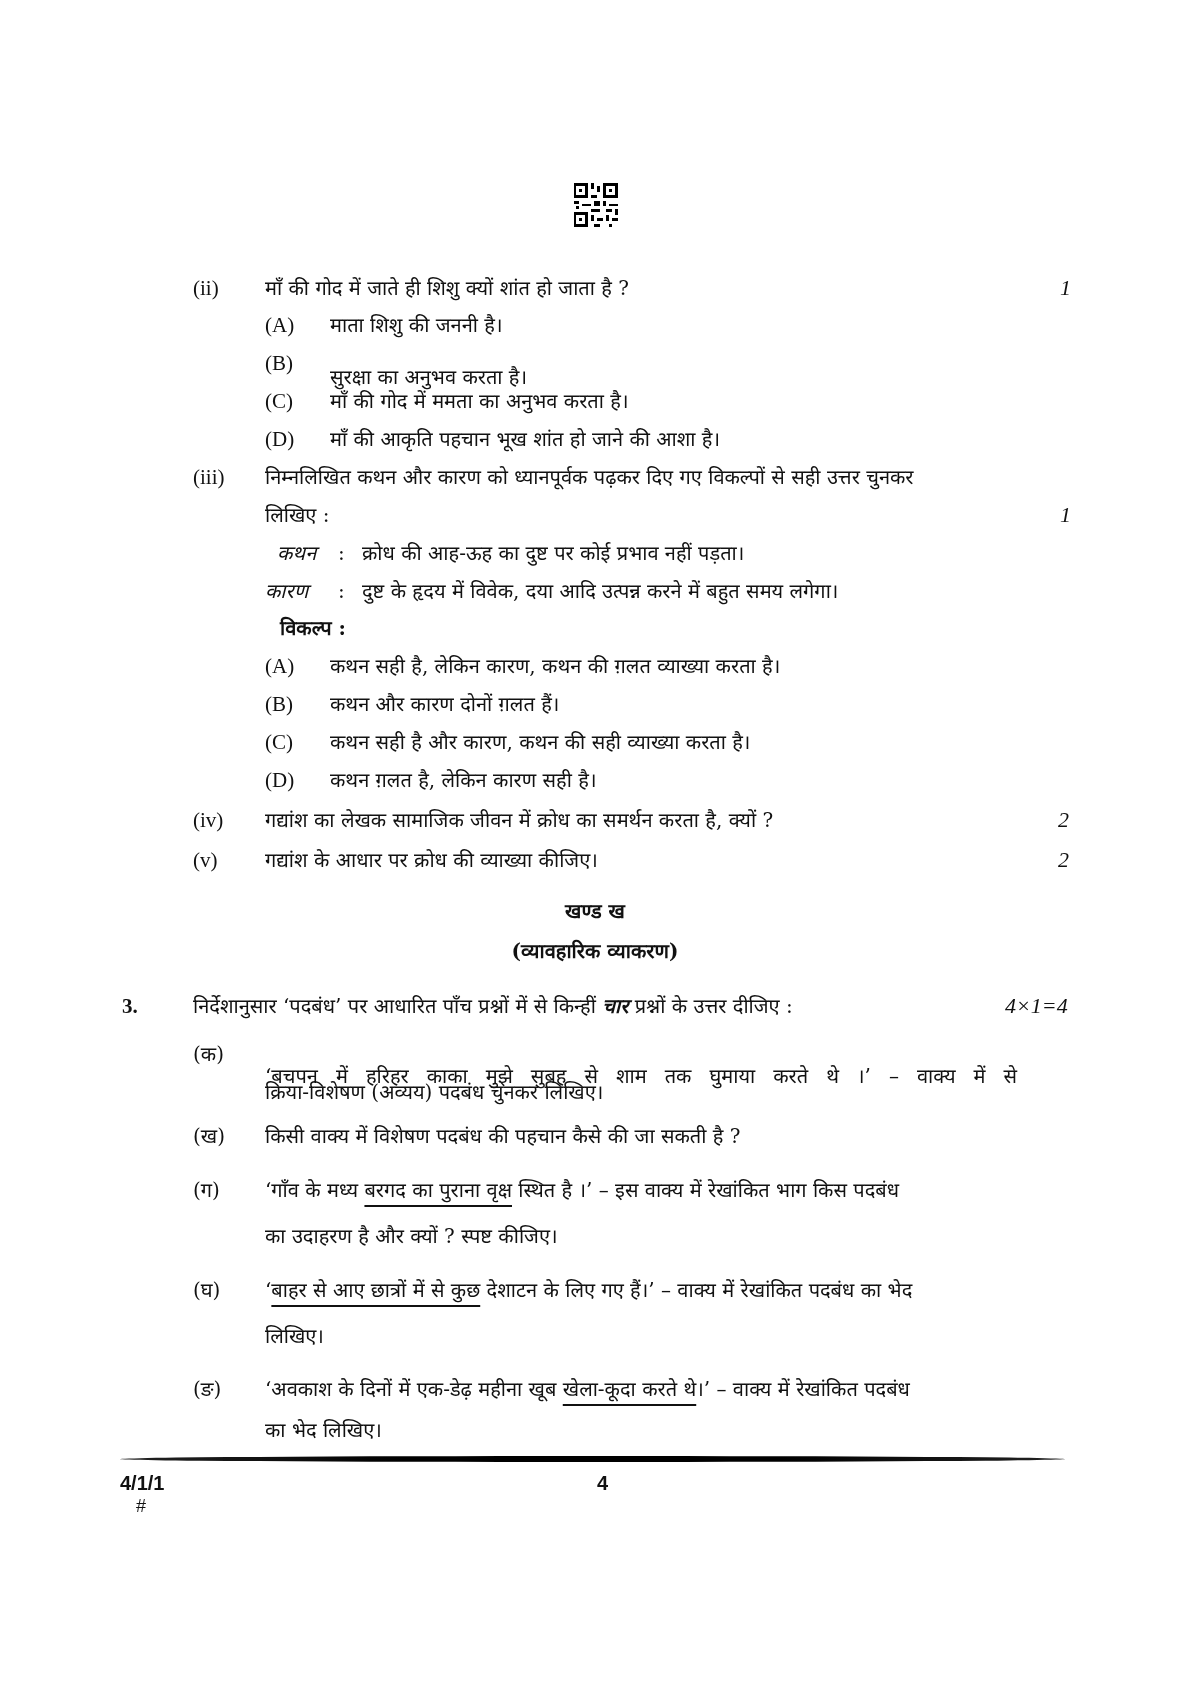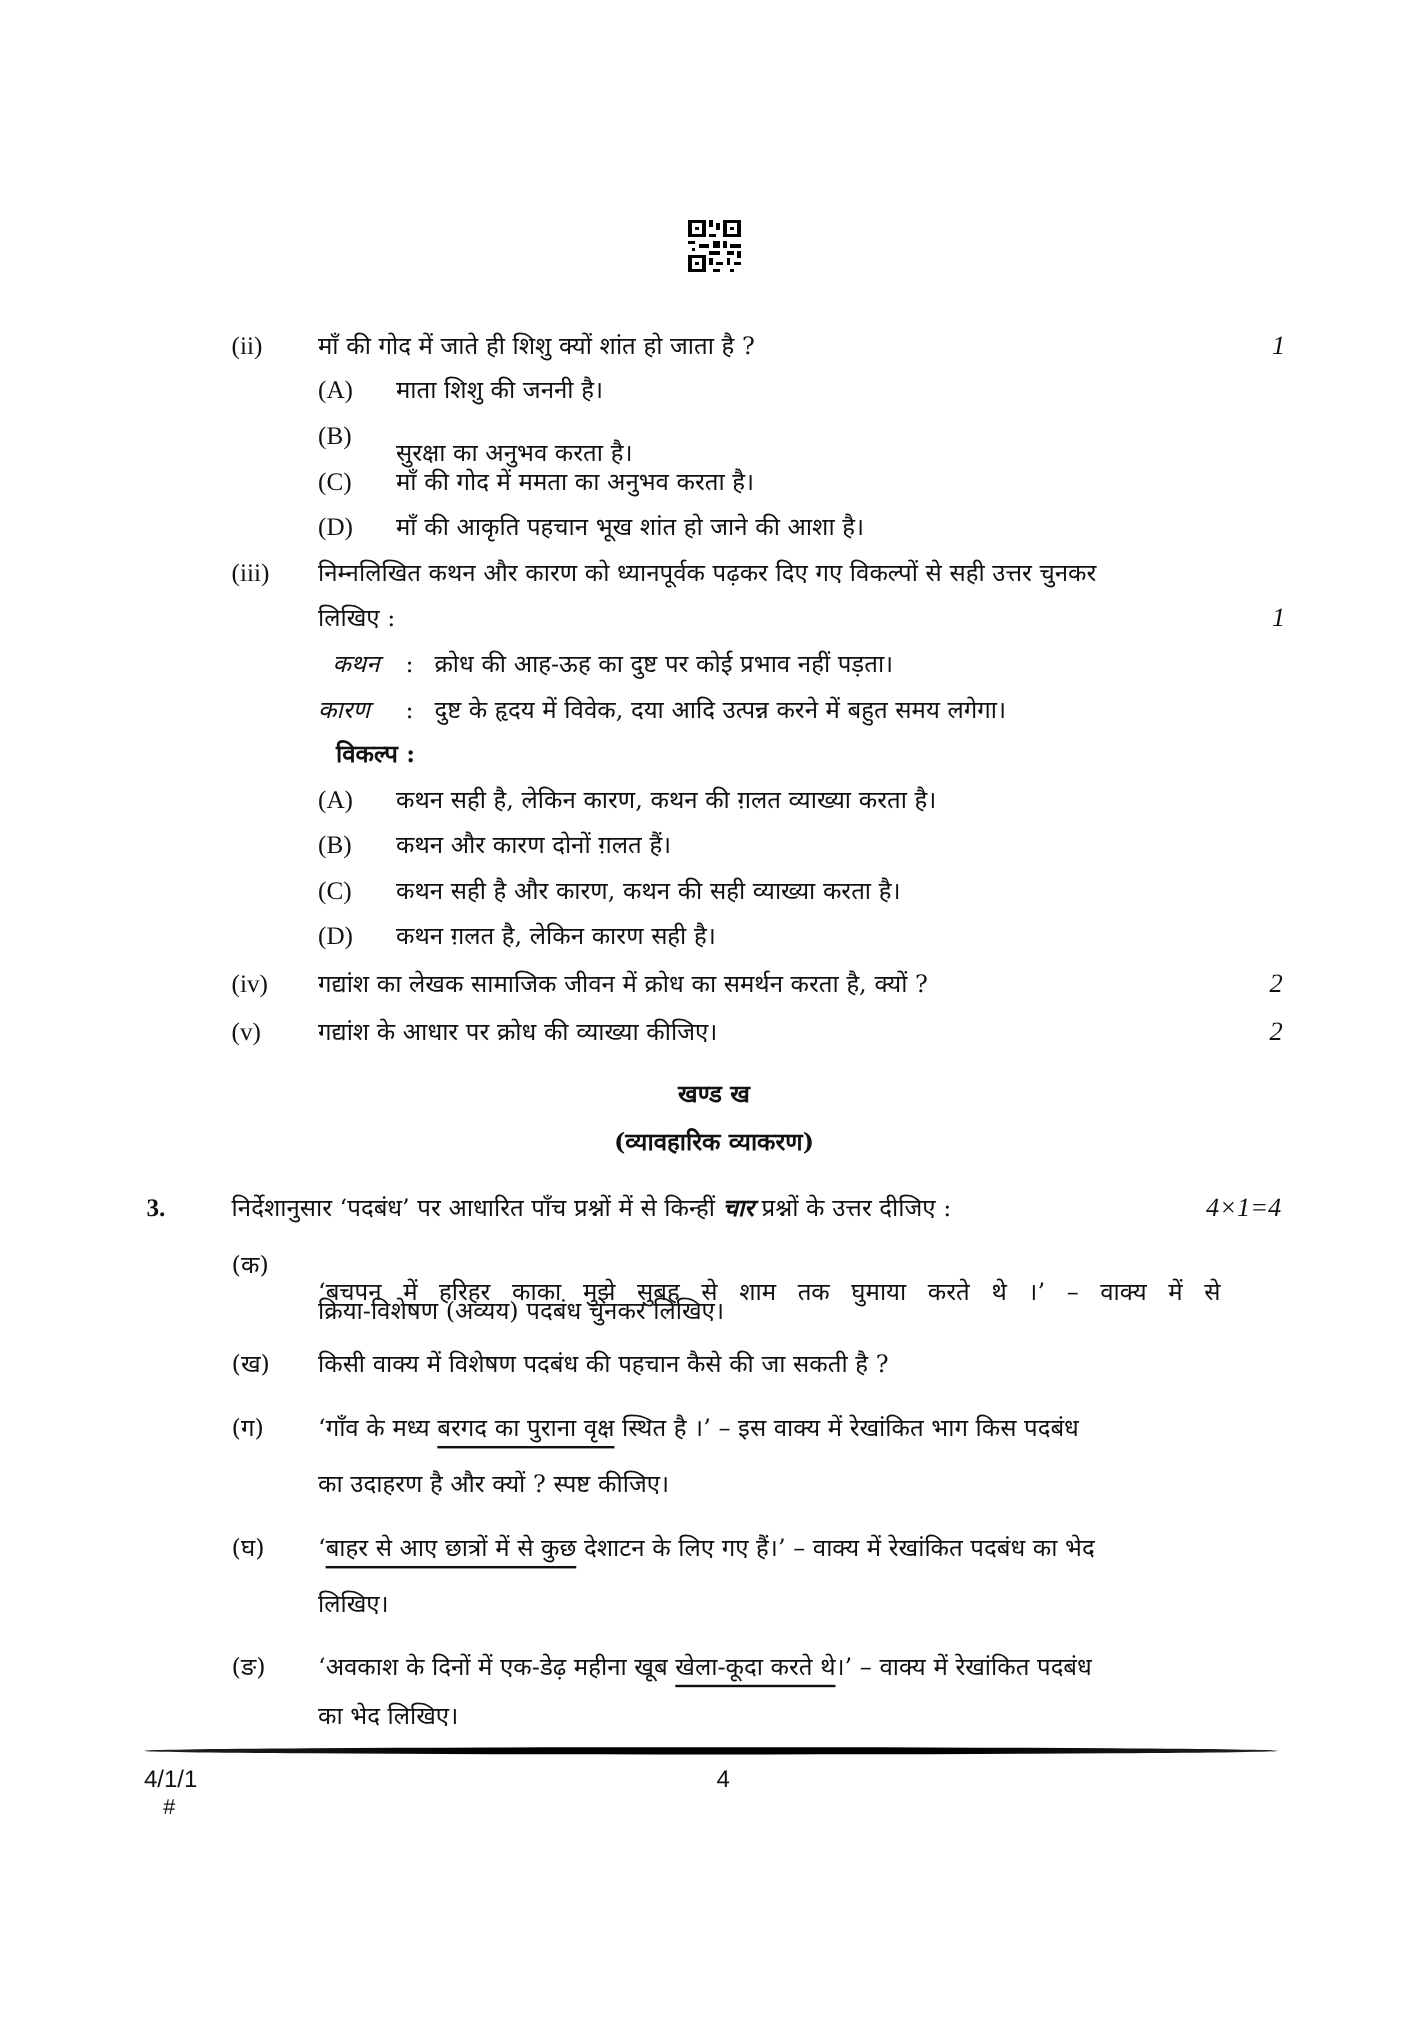--- a/index.html
+++ b/index.html
@@ -15,21 +15,21 @@
     .bold { font-weight: bold; }
     .ital { font-style: italic; }
     .u { text-decoration: underline; text-underline-offset: 8px; text-decoration-thickness: 1.5px; }
     .center { left: 0; width: 1190px; text-align: center; }
     .qr { left: 573px; top: 183px; width: 45px; height: 44px; }
     .rule {
       left: 120px; top: 1456px; width: 945px; height: 6px;
       background: linear-gradient(to right, #222 0%, #000 30%, #000 70%, #222 100%);
       border-radius: 50%;
     }
-    .footer { font-family: "Liberation Sans", "DejaVu Sans", sans-serif; font-weight: normal; font-size: 20px; }
+    .footer { font-family: "Liberation Sans", "DejaVu Sans", sans-serif; font-weight: bold; font-size: 20px; }
     .justify { white-space: normal; width: 750px; text-align: justify; text-align-last: justify; }
   </style>
 </head>
 <body>
 
 <div class="abs qr">
   <svg width="45" height="44" viewBox="0 0 15 15" shape-rendering="crispEdges">
     <rect x="0" y="0" width="5" height="5" fill="#000"></rect>
       <rect x="1" y="1" width="3" height="3" fill="#fff"></rect>
       <rect x="2" y="2" width="1" height="1" fill="#000"></rect>

